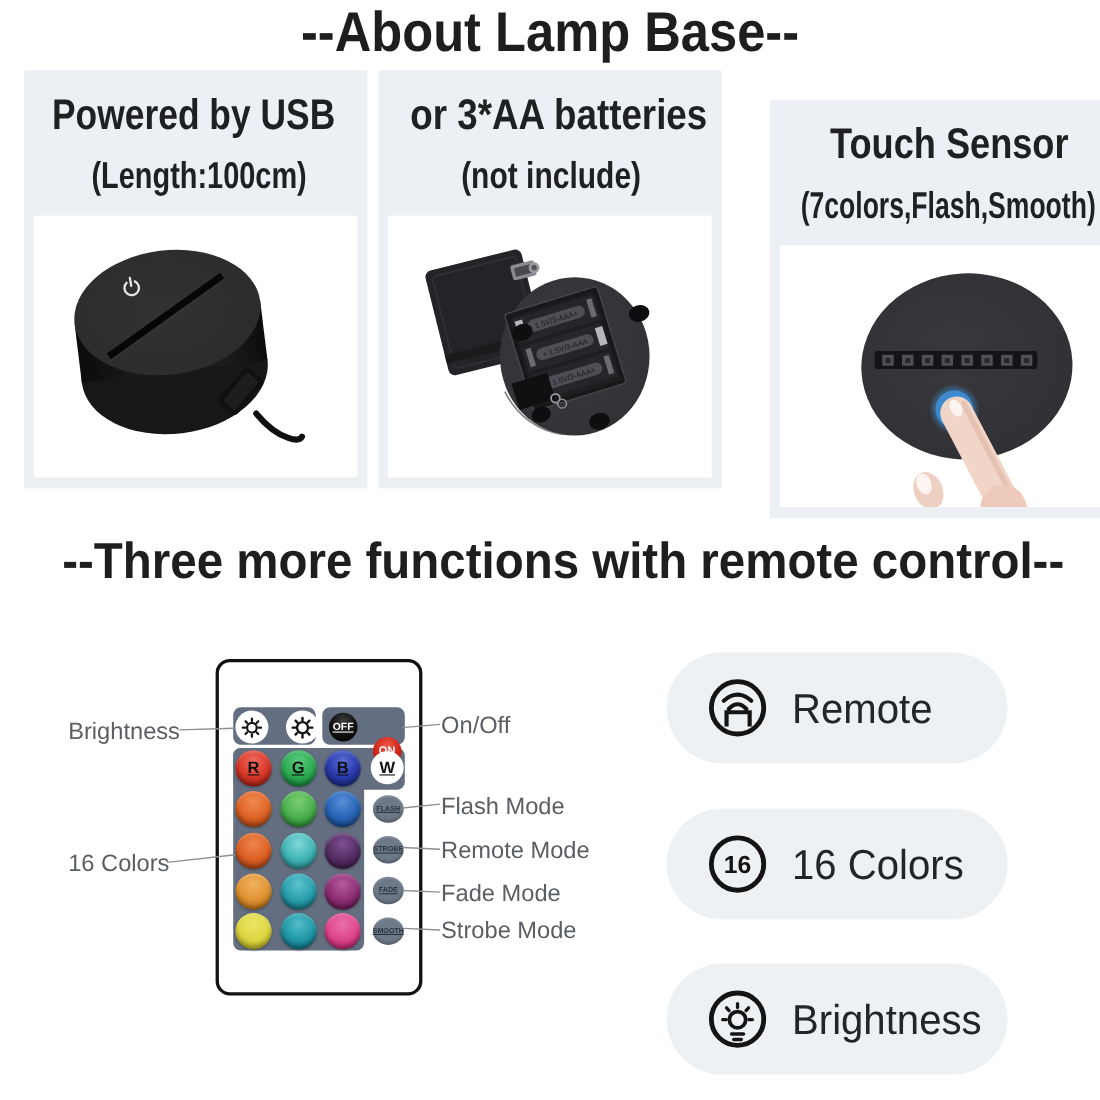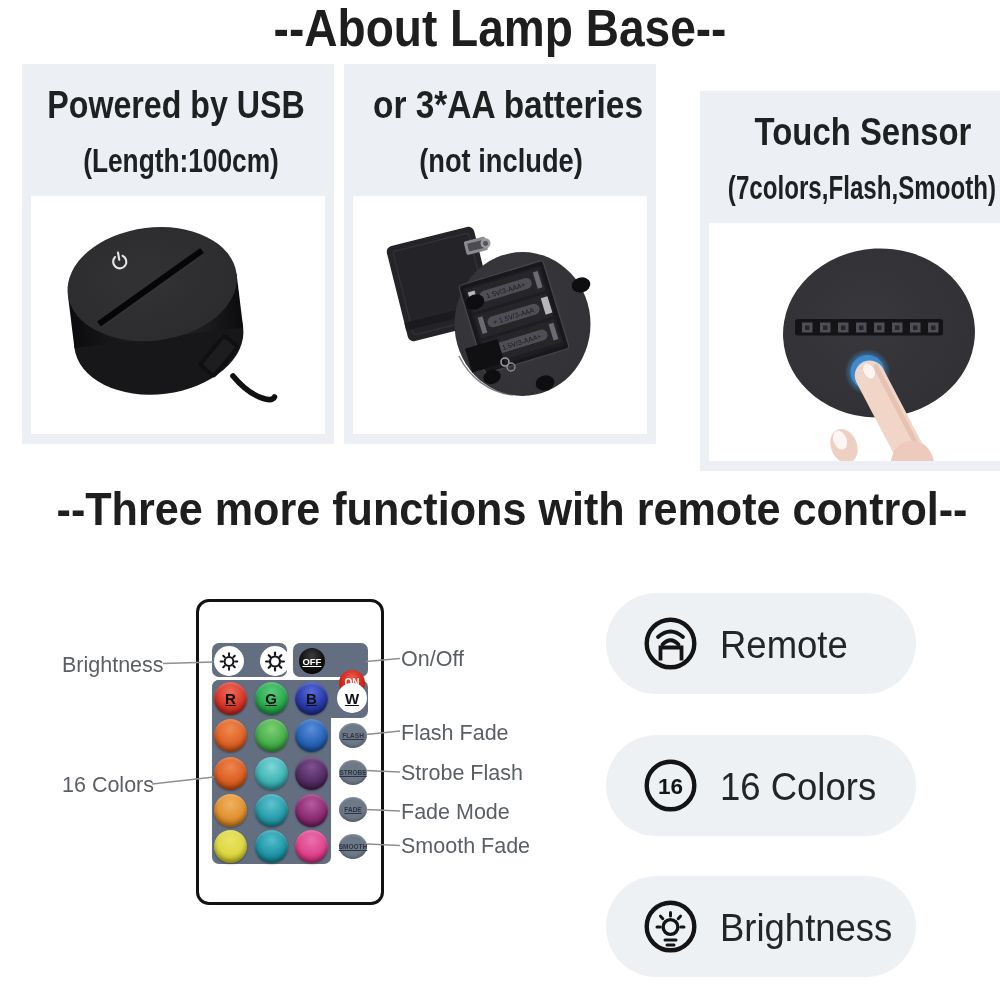--- a/index.html
+++ b/index.html
@@ -239,24 +239,24 @@
     <div class="btn mb" style="left:143px;top:123.5px;">FLASH</div>
     <div class="btn mb" style="left:143px;top:161px;">STROBE</div>
     <div class="btn mb" style="left:143px;top:198px;">FADE</div>
     <div class="btn mb" style="left:143px;top:234.5px;">SMOOTH</div>
   </div>
     </div>
 
   <div class="lbl" style="left:62px;top:655px;">Brightness</div>
   <div class="lbl" style="left:62px;top:774.5px;">16 Colors</div>
   <div class="lbl" style="left:401px;top:649px;">On/Off</div>
-  <div class="lbl" style="left:401px;top:723px;">Flash Fade</div>
-  <div class="lbl" style="left:401px;top:763px;">Strobe Flash</div>
+  <div class="lbl" style="left:401px;top:723px;">Flash Mode</div>
+  <div class="lbl" style="left:401px;top:763px;">Remote Mode</div>
   <div class="lbl" style="left:401px;top:802px;">Fade Mode</div>
-  <div class="lbl" style="left:401px;top:836px;">Smooth Fade</div>
+  <div class="lbl" style="left:401px;top:836px;">Strobe Mode</div>
 
   <svg class="abs" style="left:0;top:0;" width="1000" height="1000" fill="none">
     <path d="M163,663.5 L213,662" stroke="#8b9095" stroke-width="1.3"></path>
     <path d="M152,784 L214,777" stroke="#8b9095" stroke-width="1.3"></path>
     <path d="M366,661.5 L400,658.5" stroke="#8b9095" stroke-width="1.3"></path>
     <path d="M366,734.5 L400,731" stroke="#8b9095" stroke-width="1.3"></path>
     <path d="M366,770.5 L400,772" stroke="#8b9095" stroke-width="1.3"></path>
     <path d="M366,809.5 L400,811" stroke="#8b9095" stroke-width="1.3"></path>
     <path d="M367,844 L400,845.5" stroke="#8b9095" stroke-width="1.3"></path>
   </svg>

